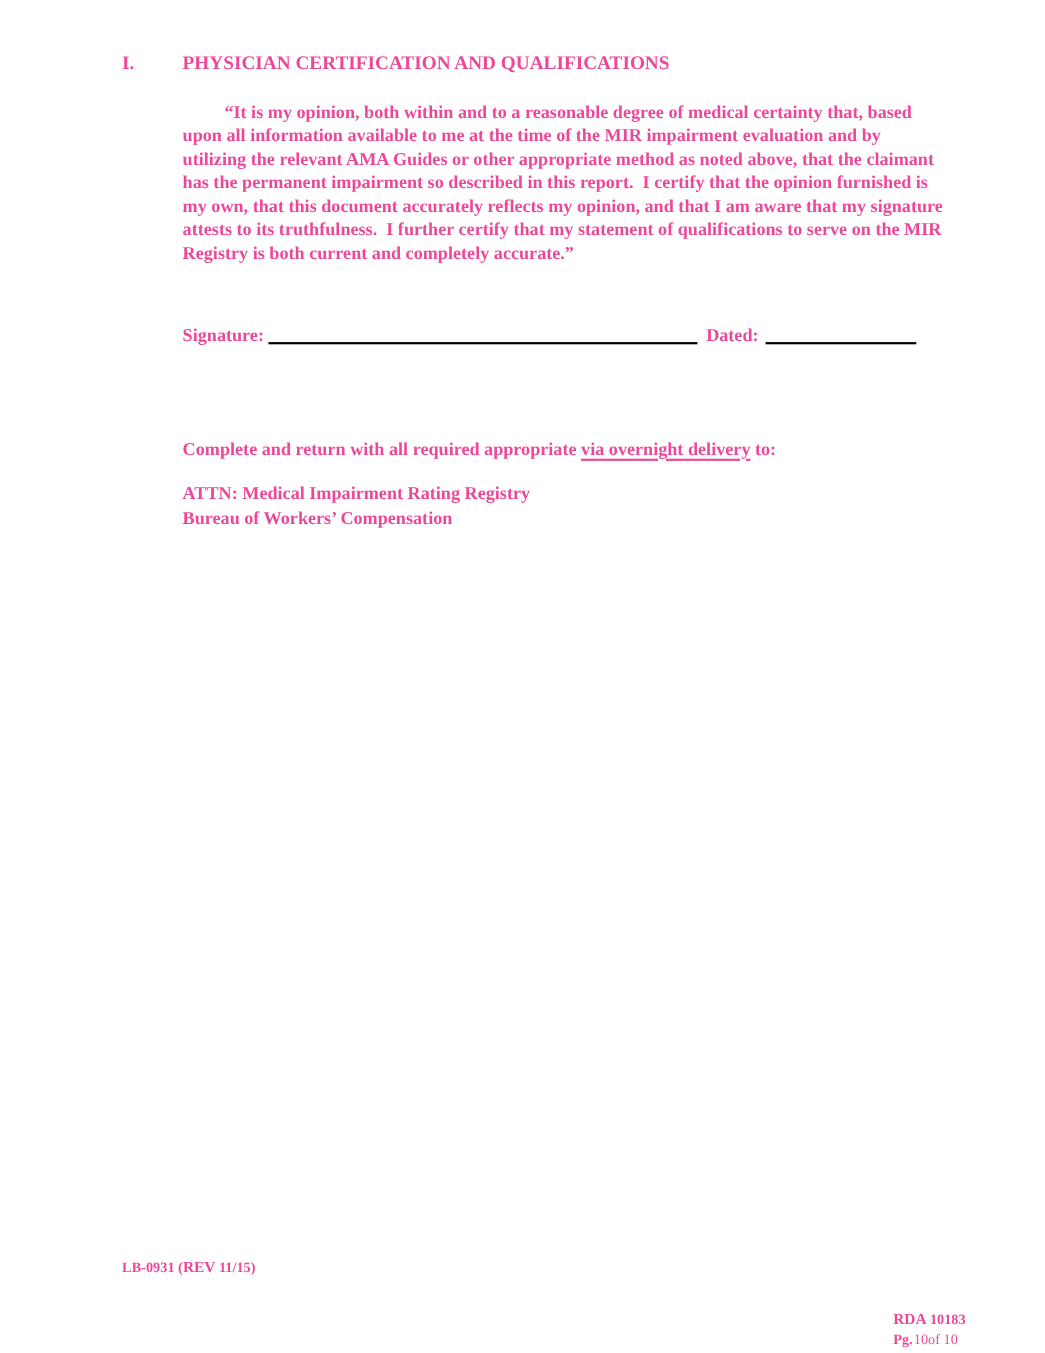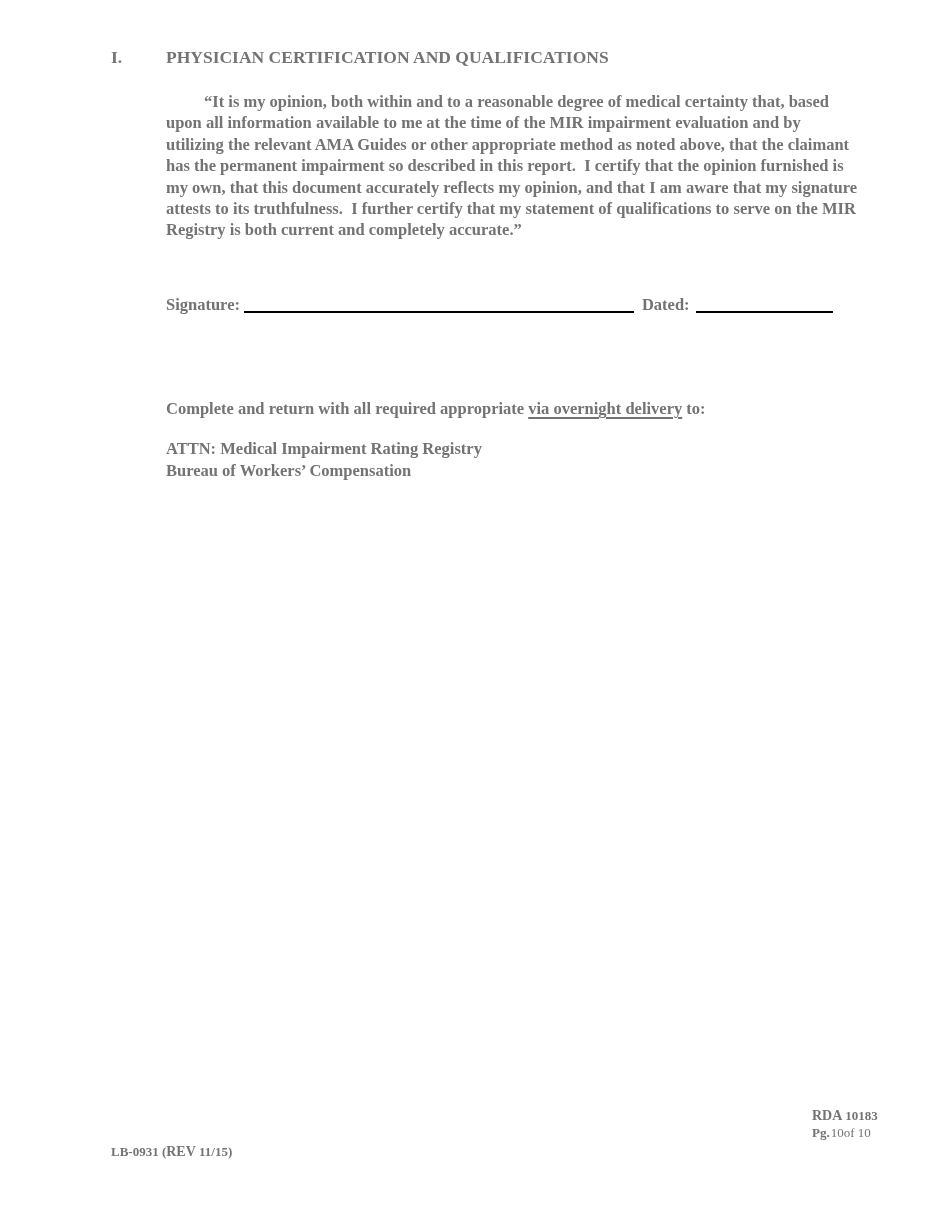--- a/index.html
+++ b/index.html
@@ -2,21 +2,21 @@
 <html><head>
 <meta charset="utf-8">
 <style>
   html, body { margin: 0; padding: 0; background: #e8e8e8; }
   .page {
     position: relative;
     width: 950px;
     height: 1230px;
     background: #ffffff;
     font-family: "Liberation Serif", "DejaVu Serif", serif;
-    color: #737373;
+    color: #ec4899;
     font-weight: bold;
     font-size: 16.5px;
     overflow: hidden;
   }
 
   
   .heading { position: absolute; top: 47px; left: 111px; font-size: 17.5px; white-space: nowrap; }
   .h-num { display: inline-block; width: 55px; }
 
   
@@ -48,21 +48,21 @@
 
   
   .return-row { position: absolute; top: 399px; left: 166px; white-space: nowrap; }
   .ul { text-decoration: underline; text-decoration-thickness: 2px; text-underline-offset: 3px; }
 
   
   .address { position: absolute; top: 438px; left: 166px; line-height: 21.5px; }
 
   
   .footer-left  { position: absolute; top: 1144px; left: 111px; font-size: 13px; white-space: nowrap; }
-  .footer-right { position: absolute; top: 1108px; left: 812px; font-size: 13px; line-height: 16.5px; white-space: nowrap; }
+  .footer-right { position: absolute; top: 1192px; left: 812px; font-size: 13px; line-height: 16.5px; white-space: nowrap; }
   .smallcaps { font-size: 14px; }
   .rda-num   { margin-left: 3px; }
   .pg-value  { font-weight: normal; margin-left: 1px; }
 </style>
 </head>
 <body>
 
 <div class="page">
 
   <div class="heading">

